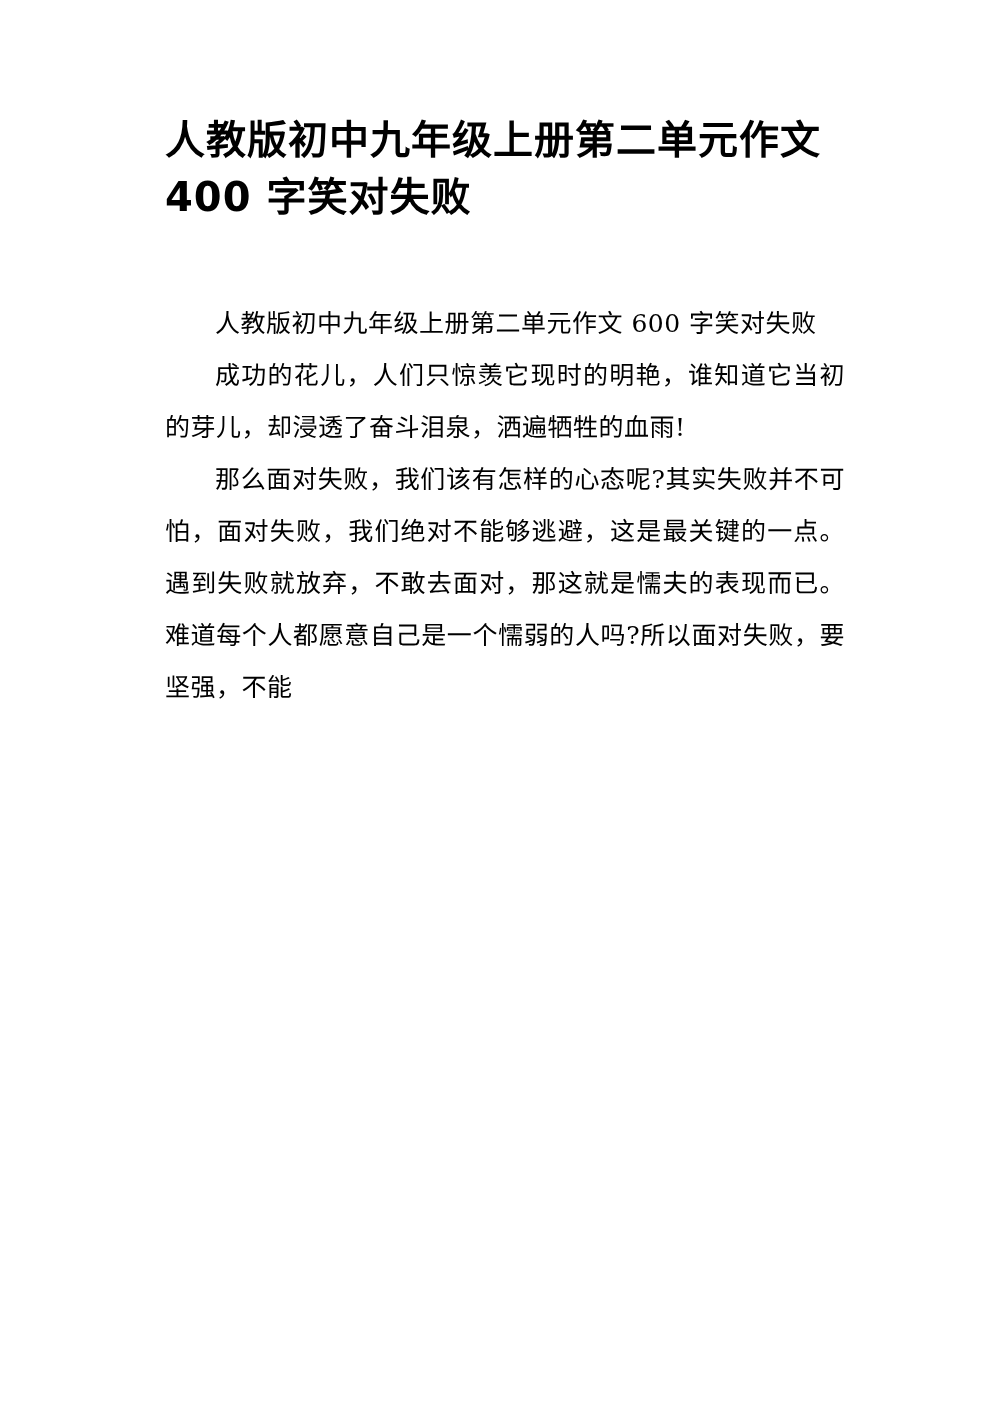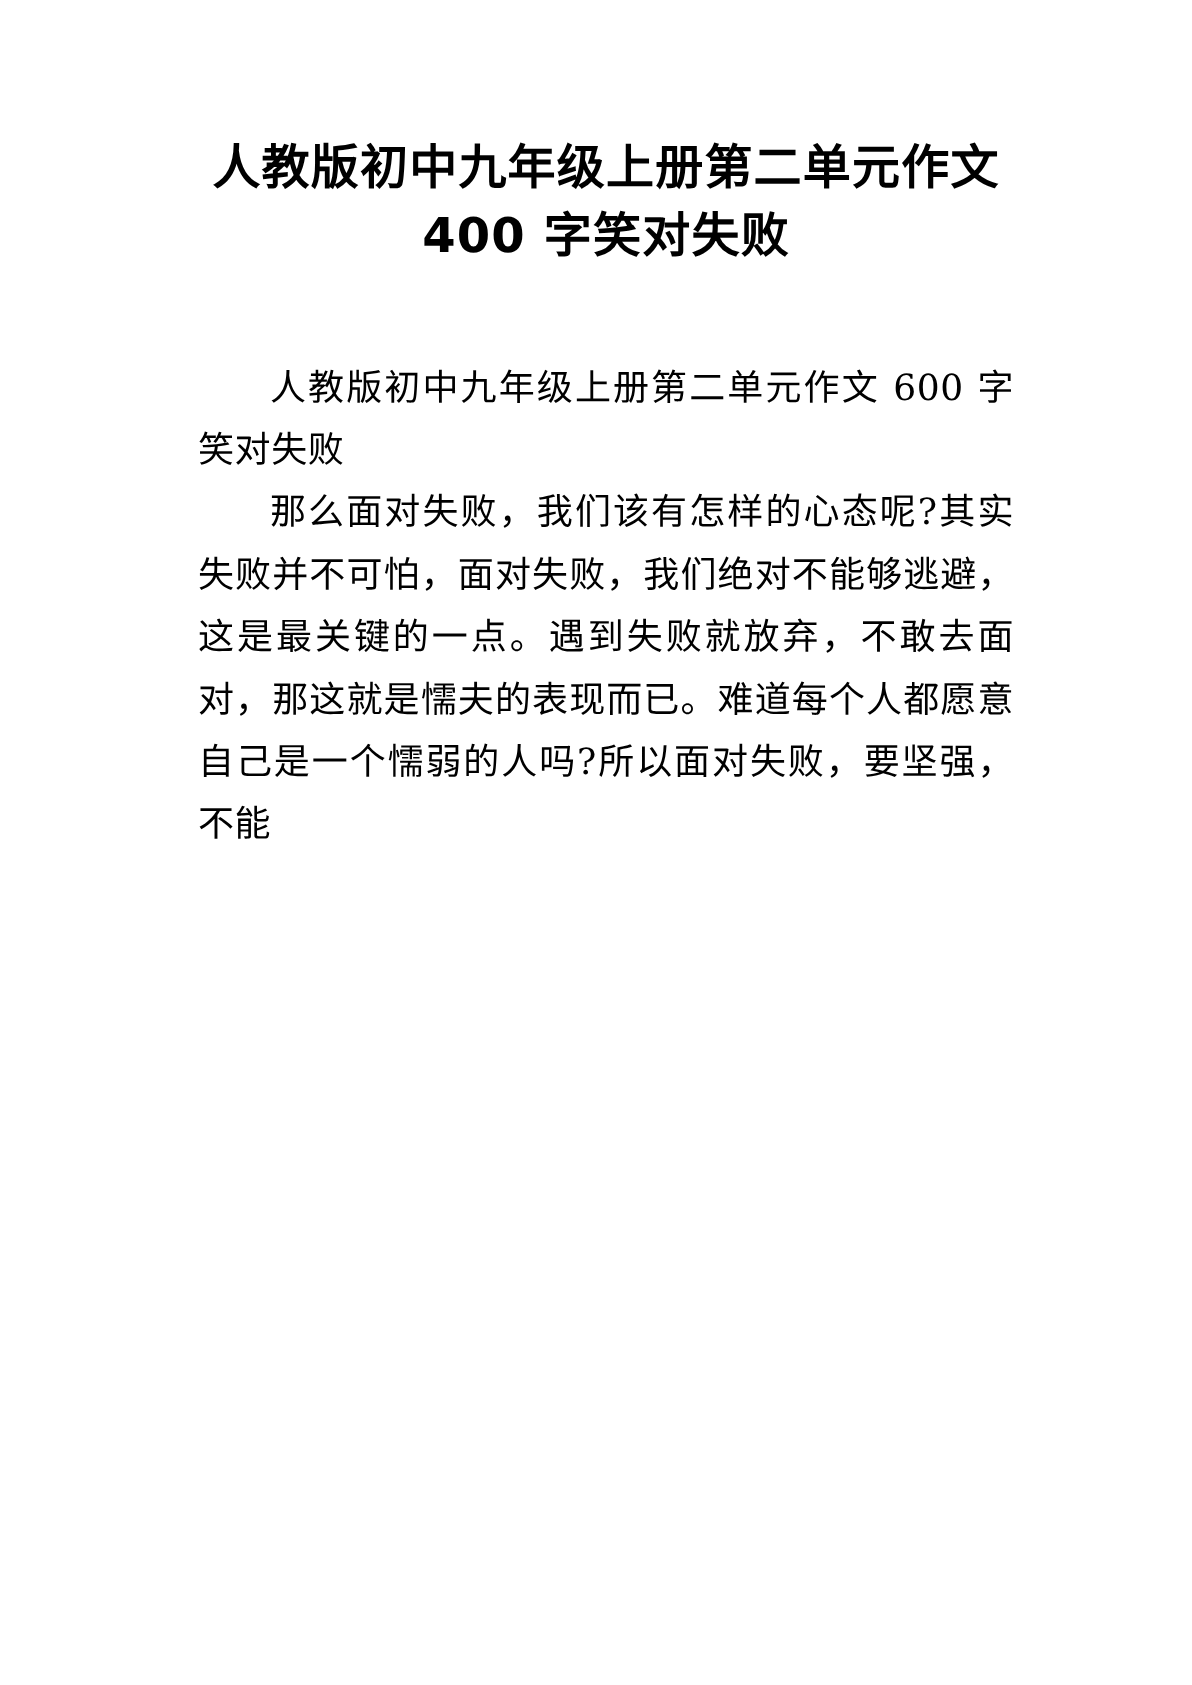--- a/index.html
+++ b/index.html
@@ -17,36 +17,35 @@
     box-sizing: border-box;
   }
   .content {
     box-sizing: content-box;
     width: 680px;
     padding-left: 165px;
     padding-top: 112px;
   }
   .doc-title {
     margin: 0 0 72px 0;
-    text-align: center;
     font-family: "DejaVu Sans", "Liberation Sans", sans-serif;
     font-weight: bold;
     font-size: 40px;
     line-height: 57px;
     letter-spacing: 1px;
     color: #000000;
   }
   .doc-title .title-line {
     display: block;
     white-space: nowrap;
   }
   .body-text p {
     margin: 0;
     font-family: "DejaVu Serif", "Liberation Serif", serif;
-    font-size: 30px;
+    font-size: 25px;
     line-height: 52px;
     letter-spacing: 0.5px;
     text-align: justify;
     text-justify: inter-character;
     text-indent: 2em;
     color: #000000;
   }
 </style>
 </head>
 <body>
@@ -54,17 +53,18 @@
 <div class="page">
   <div class="content">
 
     <h1 class="doc-title">
       <span class="title-line">人教版初中九年级上册第二单元作文</span>
       <span class="title-line">400 字笑对失败</span>
     </h1>
 
     <div class="body-text">
       <p>人教版初中九年级上册第二单元作文 600 字笑对失败</p>
+      <p>成功的花儿，人们只惊羡它现时的明艳，谁知道它当初的芽儿，却浸透了奋斗泪泉，洒遍牺牲的血雨!</p>
       <p>那么面对失败，我们该有怎样的心态呢?其实失败并不可怕，面对失败，我们绝对不能够逃避，这是最关键的一点。遇到失败就放弃，不敢去面对，那这就是懦夫的表现而已。难道每个人都愿意自己是一个懦弱的人吗?所以面对失败，要坚强，不能</p>
     </div>
 
   </div>
 </div>
 
 </body></html>

